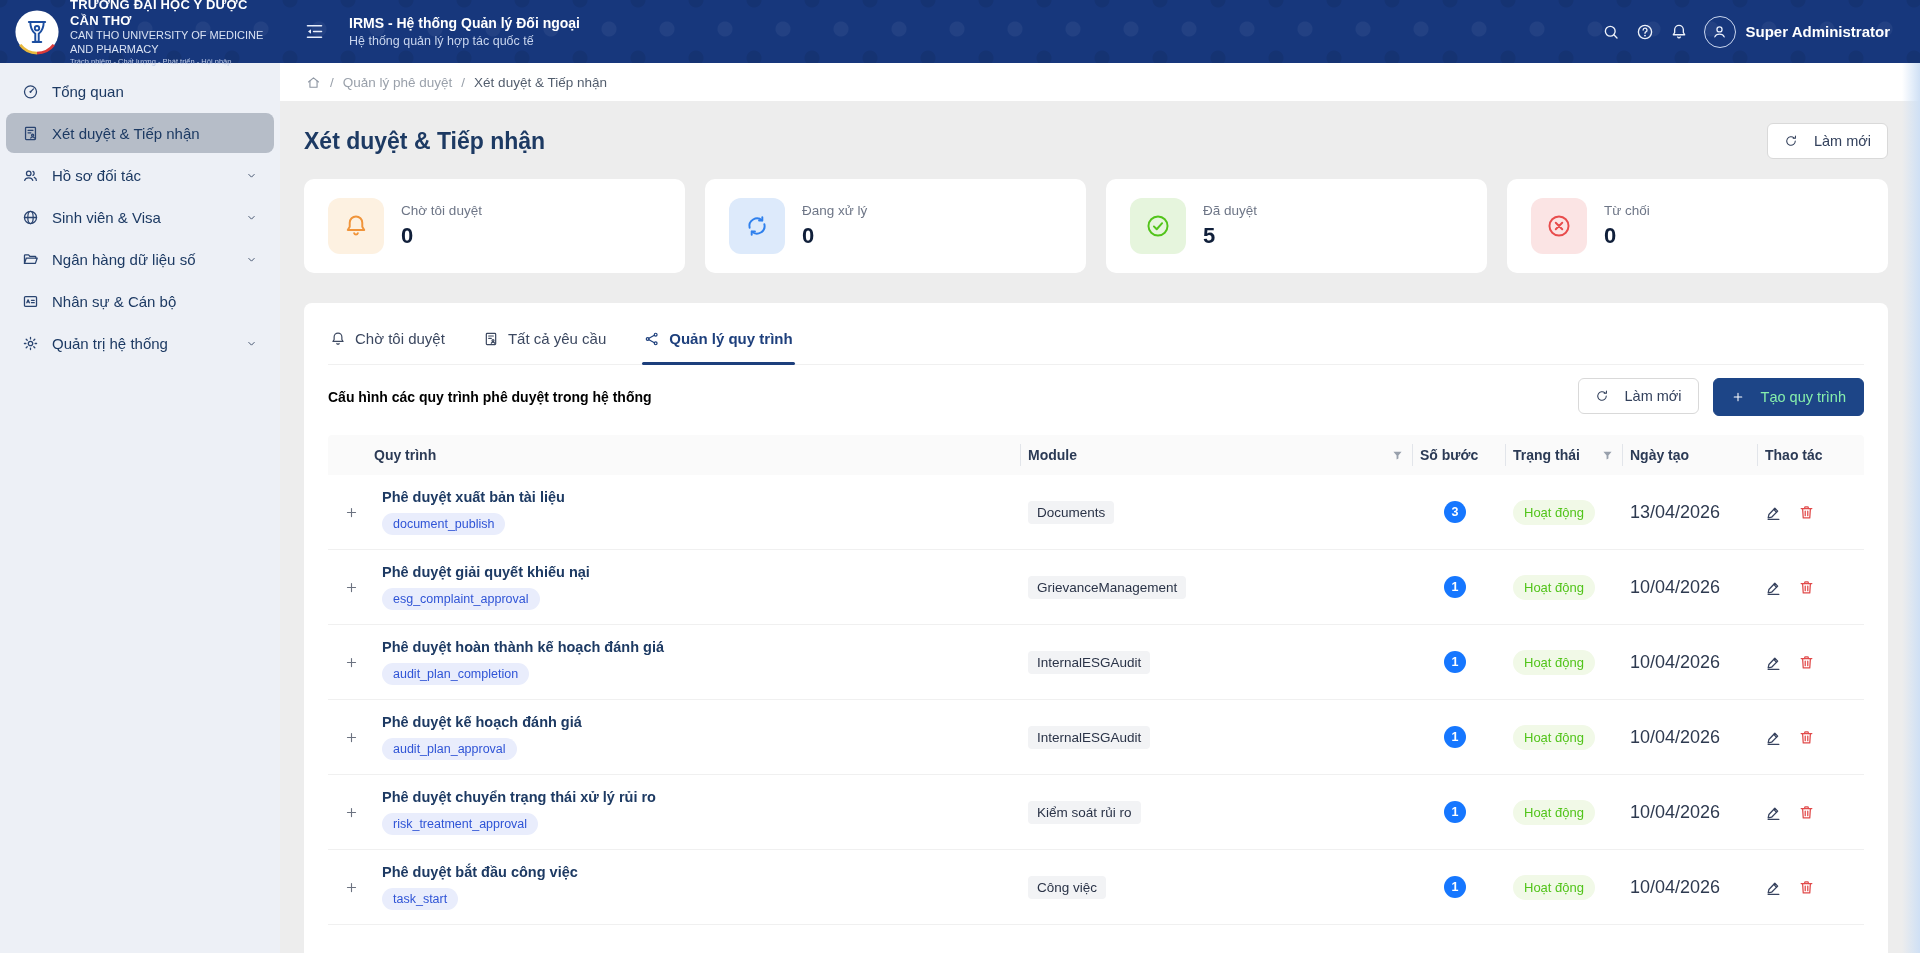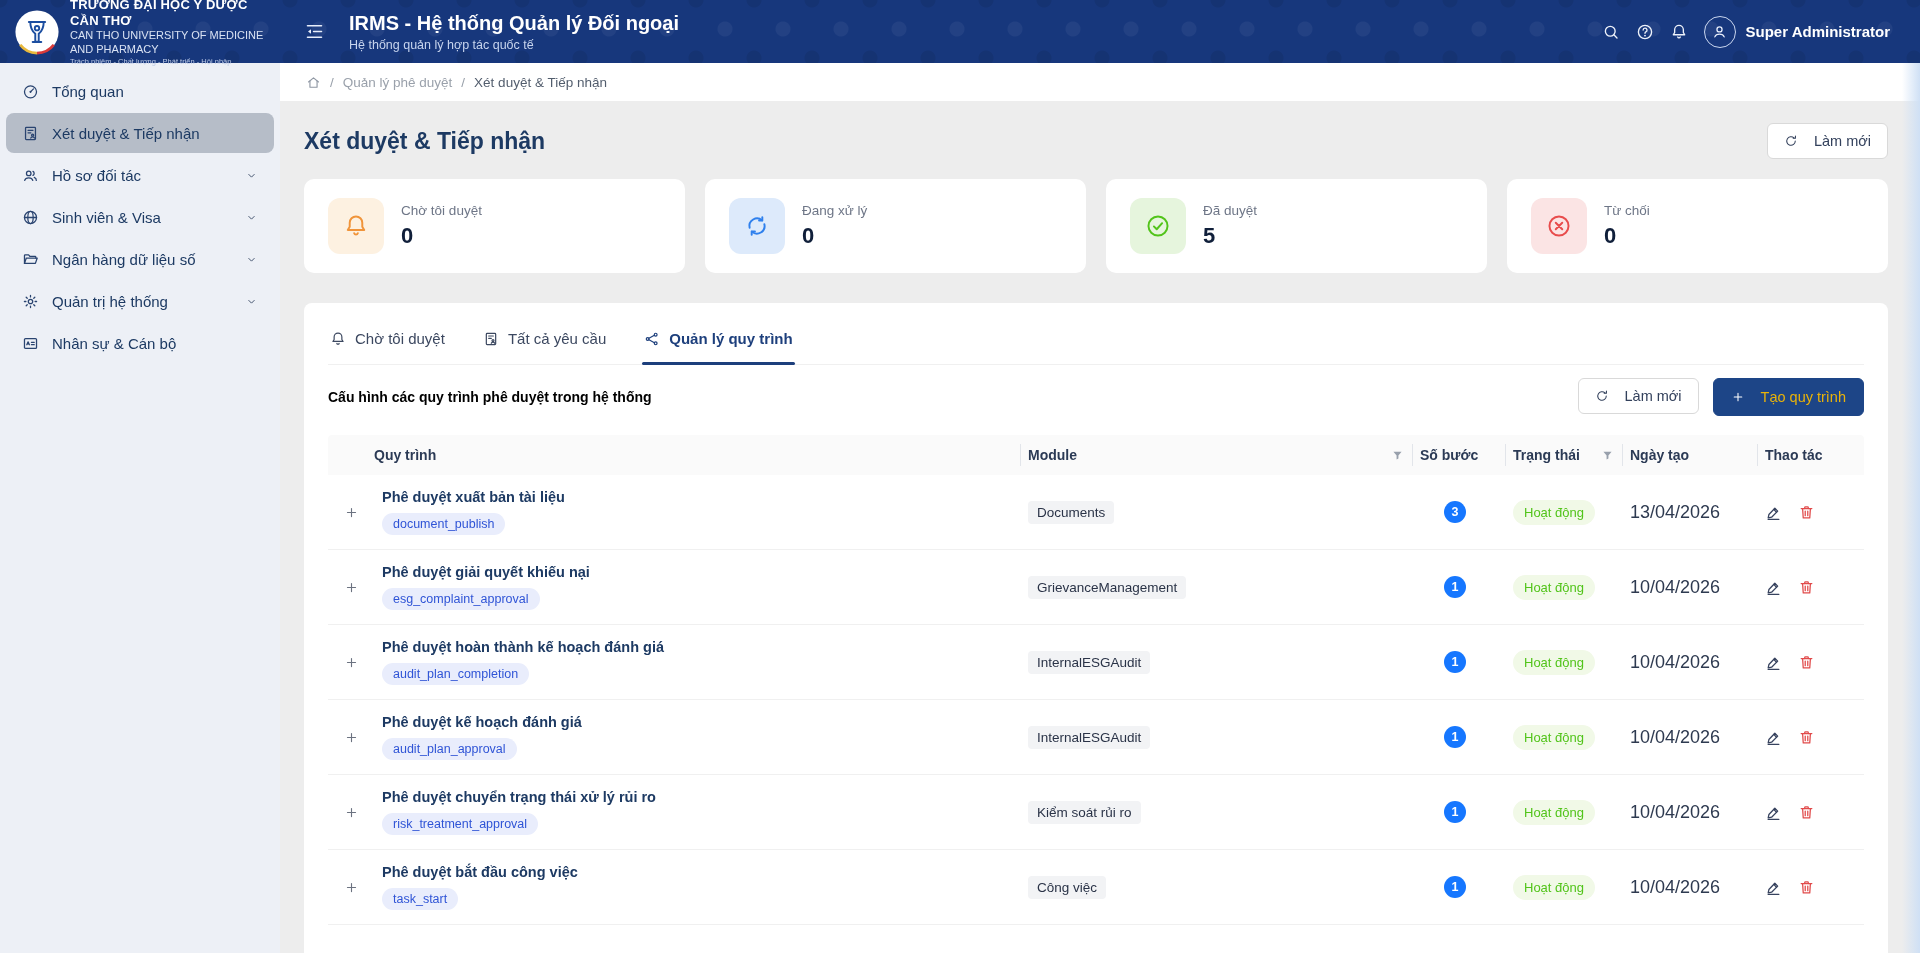--- a/index.html
+++ b/index.html
@@ -21,21 +21,21 @@
     display:flex; align-items:center; color:#fff; z-index:20;
   }
   .logo-wrap { width:282px; display:flex; align-items:center; gap:10px; padding:0 10px 0 14px; }
   .logo-emblem { width:46px; height:46px; flex:none; }
   .logo-text { line-height:1.25; }
   .logo-line1 { font-size:13px; font-weight:bold; letter-spacing:.2px; }
   .logo-line2 { font-size:11px; color:#d9e2f3; }
   .logo-line3 { font-size:7.5px; color:#bcc9e6; }
   .menu-btn { font-size:21px; color:#e8eefb; margin-left:22px; cursor:pointer; }
   .app-title-wrap { margin-left:24px; }
-  .app-title { font-size:20px; font-weight:bold; }
+  .app-title { font-size:14px; font-weight:bold; }
   .app-subtitle { font-size:12.5px; color:#c8d5ee; margin-top:3px; }
   .header-right { margin-left:auto; display:flex; align-items:center; gap:16px; padding-right:30px; }
   .header-icon { font-size:18px; color:#eef2fa; cursor:pointer; }
   .user-chip { display:flex; align-items:center; gap:10px; cursor:pointer; }
   .avatar { width:32px; height:32px; border-radius:50%; border:1.5px solid #c9d6ef; display:flex; align-items:center; justify-content:center; font-size:17px; color:#e8eefb; }
   .user-name { font-size:15px; font-weight:bold; }
 
   
   .sidebar { position:absolute; top:63px; left:0; bottom:0; width:280px; background:var(--sidebar-bg,#edf0f6); padding-top:6px; z-index:10; }
   .side-item { height:40px; margin:2px 6px; border-radius:8px; display:flex; align-items:center; gap:13px; padding:0 16px; color:var(--navy-text,#1d3a63); font-size:15px; cursor:pointer; }
@@ -49,21 +49,21 @@
   .bc-link { cursor:pointer; }
   .bc-current { color:#525d6d; }
 
   
   .main { position:absolute; top:101px; left:280px; right:0; bottom:-400px; padding:0 32px 0 24px; }
   .page-head { display:flex; justify-content:space-between; align-items:center; margin-top:22px; }
   .page-title { font-size:23px; font-weight:bold; color:var(--navy-text,#1d3a63); }
   .btn { display:inline-flex; align-items:center; gap:16px; border-radius:6px; font-size:14.5px; cursor:pointer; white-space:nowrap; }
   .btn-outline { height:36px; padding:0 16px; background:#fff; border:1px solid #d9d9d9; color:#33415c; }
   .btn-outline .icon { font-size:14px; color:#33415c; }
-  .btn-primary { height:38px; padding:0 17px; background:var(--primary-button,#1d4587); border:1px solid var(--primary-button,#1d4587); color:#eab308; }
+  .btn-primary { height:38px; padding:0 17px; background:var(--primary-button,#1d4587); border:1px solid var(--primary-button,#1d4587); color:#86efac; }
   .btn-primary .icon { font-size:14px; color:#fff; }
 
   .stats { display:flex; gap:20px; margin-top:20px; }
   .stat-card { flex:1; height:94px; background:#fff; border-radius:10px; padding:0 24px; display:flex; align-items:center; gap:17px; }
   .stat-icon { width:56px; height:56px; border-radius:12px; display:flex; align-items:center; justify-content:center; font-size:26px; flex:none; }
   .stat-label { font-size:13.5px; color:#6e7687; }
   .stat-value { font-size:22px; font-weight:bold; color:#101f3a; margin-top:5px; }
 
   
   .panel { background:#fff; border-radius:8px; margin-top:30px; padding:0 24px 24px; min-height:860px; }
@@ -237,39 +237,39 @@
         <span class="label">Ngân hàng dữ liệu số</span>
         <span class="icon chev">
           <svg viewBox="0 0 24 24" fill="none" stroke="currentColor" stroke-width="1.8" stroke-linecap="round" stroke-linejoin="round">
             <path d="M7 10l5 5 5-5"></path>
           </svg>
         </span>
       </div>
       <div class="side-item">
         <span class="icon">
           <svg viewBox="0 0 24 24" fill="none" stroke="currentColor" stroke-width="1.8" stroke-linecap="round" stroke-linejoin="round">
+            <rect x="3.5" y="5" width="17" height="14" rx="1.5"></rect>
+            <path d="M6.8 13.8l1.8-4.2 1.8 4.2M7.4 12.5h2.4M13.3 10.3h4M13.3 13.6h4"></path>
+          </svg>
+        </span>
+        <span class="label">Nhân sự &amp; Cán bộ</span>
+      </div>
+      <div class="side-item">
+        <span class="icon">
+          <svg viewBox="0 0 24 24" fill="none" stroke="currentColor" stroke-width="1.8" stroke-linecap="round" stroke-linejoin="round">
             <circle cx="12" cy="12" r="3.1"></circle>
             <path d="M12 3.4v2.1M12 18.5v2.1M3.4 12h2.1M18.5 12h2.1M5.9 5.9l1.5 1.5M16.6 16.6l1.5 1.5M18.1 5.9l-1.5 1.5M7.4 16.6l-1.5 1.5"></path>
           </svg>
         </span>
         <span class="label">Quản trị hệ thống</span>
         <span class="icon chev">
           <svg viewBox="0 0 24 24" fill="none" stroke="currentColor" stroke-width="1.8" stroke-linecap="round" stroke-linejoin="round">
             <path d="M7 10l5 5 5-5"></path>
           </svg>
         </span>
-      </div>
-      <div class="side-item">
-        <span class="icon">
-          <svg viewBox="0 0 24 24" fill="none" stroke="currentColor" stroke-width="1.8" stroke-linecap="round" stroke-linejoin="round">
-            <rect x="3.5" y="5" width="17" height="14" rx="1.5"></rect>
-            <path d="M6.8 13.8l1.8-4.2 1.8 4.2M7.4 12.5h2.4M13.3 10.3h4M13.3 13.6h4"></path>
-          </svg>
-        </span>
-        <span class="label">Nhân sự &amp; Cán bộ</span>
       </div>
     </div>
 </div>
 
 <div class="breadcrumb">
   <span class="icon">
       <svg viewBox="0 0 24 24" fill="none" stroke="currentColor" stroke-width="1.8" stroke-linecap="round" stroke-linejoin="round">
         <path d="M4 11.2L12 4.5l8 6.7"></path>
         <path d="M6.3 9.6V19.5h11.4V9.6"></path>
       </svg>

